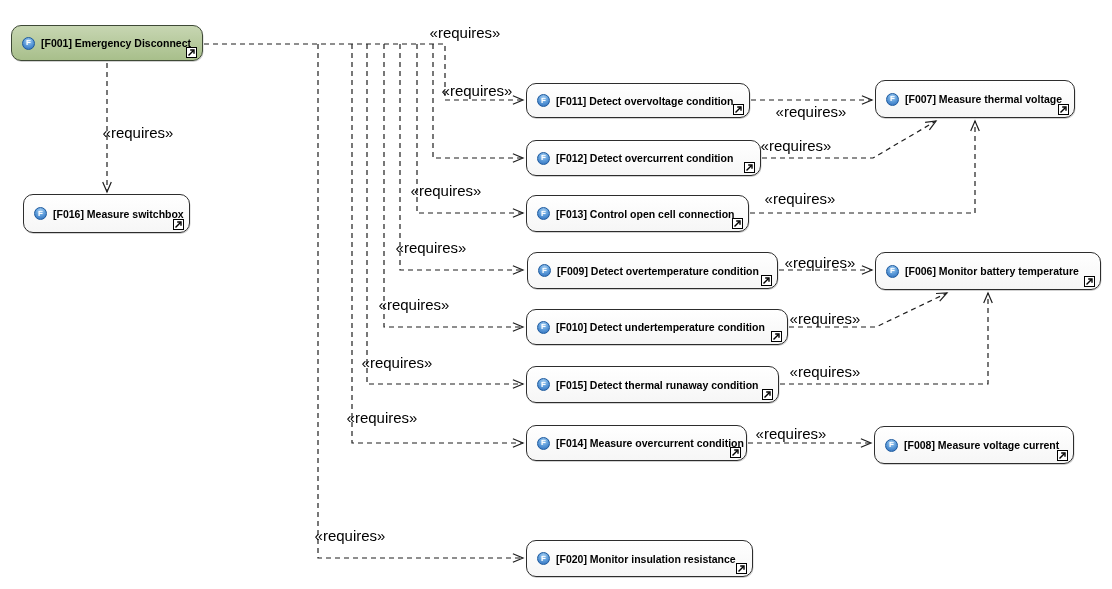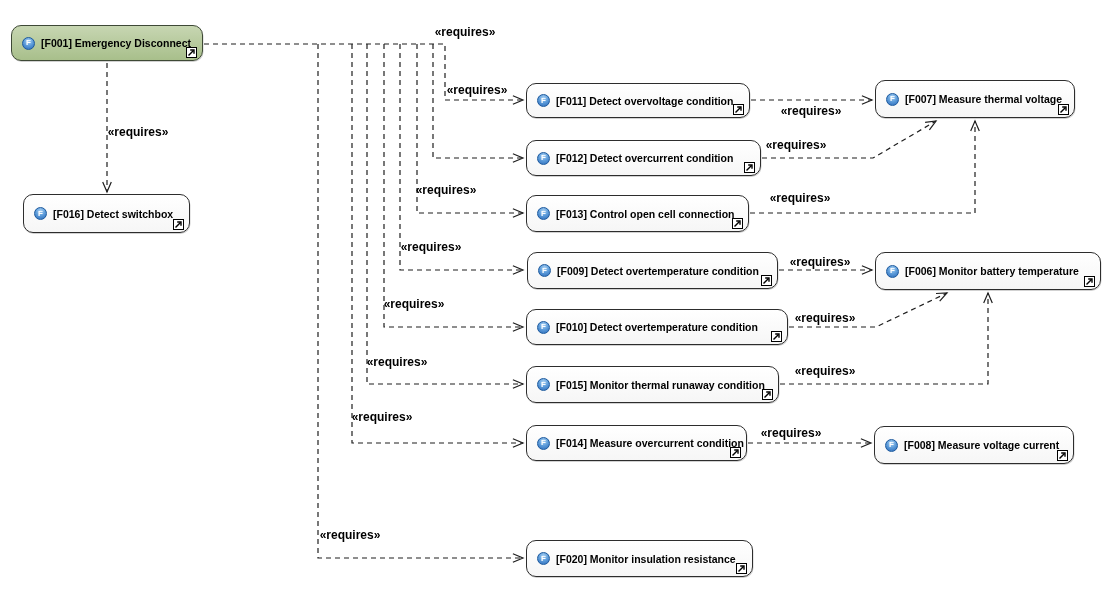--- a/index.html
+++ b/index.html
@@ -37,21 +37,21 @@
   }
   .nlabel{flex:0 0 auto;}
   .linkicon{
     position:absolute;right:5px;bottom:2px;
     width:11px;height:11px;box-sizing:border-box;
     background:#ffffff;border:1px solid #000;
     display:flex;align-items:center;justify-content:center;
   }
   .edge-label{
     position:absolute;transform:translate(-50%,-50%);
-    font-weight:bold;font-size:12px;color:#000;white-space:nowrap;
+    font-weight:normal;font-size:15px;color:#000;white-space:nowrap;
   }
 </style>
 </head>
 <body>
 
 <div id="canvas">
   <svg id="edge-layer" width="1112" height="589">
       <g>
         <path class="edge" d="M107,63 L107,192"></path>
         <path class="head" d="M102.7,181.9 L107,192 L111.3,181.9"></path>
@@ -139,21 +139,21 @@
         <span class="nlabel">[F001] Emergency Disconnect</span>
         <span class="linkicon">
           <svg width="9" height="9" viewBox="0 0 9 9">
             <path d="M1.5 7.5 L6.5 2.5" stroke="#000" stroke-width="1.4" fill="none"></path>
             <path d="M3.2 2 H7 V5.8" stroke="#000" stroke-width="1.4" fill="none"></path>
           </svg>
         </span>
       </div>
       <div class="node" style="left: 23px; top: 194px; width: 167px; height: 39px;">
         <span class="ficon">F</span>
-        <span class="nlabel">[F016] Detect switchbox</span>
+        <span class="nlabel">[F016] Measure switchbox</span>
         <span class="linkicon">
           <svg width="9" height="9" viewBox="0 0 9 9">
             <path d="M1.5 7.5 L6.5 2.5" stroke="#000" stroke-width="1.4" fill="none"></path>
             <path d="M3.2 2 H7 V5.8" stroke="#000" stroke-width="1.4" fill="none"></path>
           </svg>
         </span>
       </div>
       <div class="node" style="left: 526px; top: 83px; width: 224px; height: 35px;">
         <span class="ficon">F</span>
         <span class="nlabel">[F011] Detect overvoltage condition</span>
@@ -189,31 +189,31 @@
         <span class="nlabel">[F009] Detect overtemperature condition</span>
         <span class="linkicon">
           <svg width="9" height="9" viewBox="0 0 9 9">
             <path d="M1.5 7.5 L6.5 2.5" stroke="#000" stroke-width="1.4" fill="none"></path>
             <path d="M3.2 2 H7 V5.8" stroke="#000" stroke-width="1.4" fill="none"></path>
           </svg>
         </span>
       </div>
       <div class="node" style="left: 526px; top: 309px; width: 262px; height: 36px;">
         <span class="ficon">F</span>
-        <span class="nlabel">[F010] Detect overtemperature condition</span>
+        <span class="nlabel">[F010] Detect undertemperature condition</span>
         <span class="linkicon">
           <svg width="9" height="9" viewBox="0 0 9 9">
             <path d="M1.5 7.5 L6.5 2.5" stroke="#000" stroke-width="1.4" fill="none"></path>
             <path d="M3.2 2 H7 V5.8" stroke="#000" stroke-width="1.4" fill="none"></path>
           </svg>
         </span>
       </div>
       <div class="node" style="left: 526px; top: 366px; width: 253px; height: 37px;">
         <span class="ficon">F</span>
-        <span class="nlabel">[F015] Monitor thermal runaway condition</span>
+        <span class="nlabel">[F015] Detect thermal runaway condition</span>
         <span class="linkicon">
           <svg width="9" height="9" viewBox="0 0 9 9">
             <path d="M1.5 7.5 L6.5 2.5" stroke="#000" stroke-width="1.4" fill="none"></path>
             <path d="M3.2 2 H7 V5.8" stroke="#000" stroke-width="1.4" fill="none"></path>
           </svg>
         </span>
       </div>
       <div class="node" style="left: 526px; top: 425px; width: 221px; height: 36px;">
         <span class="ficon">F</span>
         <span class="nlabel">[F014] Measure overcurrent condition</span>

